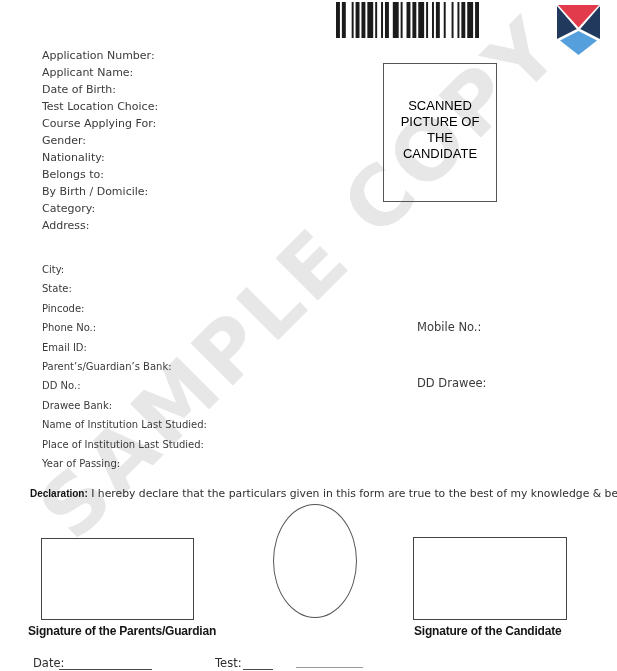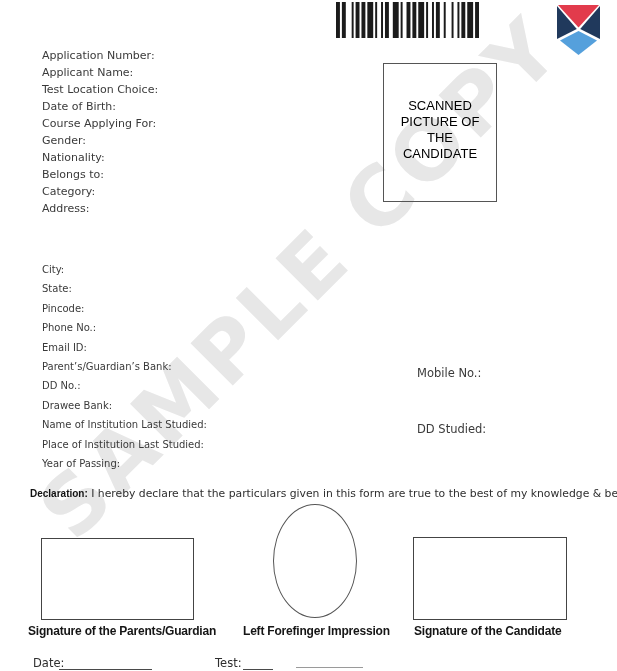--- a/index.html
+++ b/index.html
@@ -47,21 +47,21 @@
     font-size: 13px;
     line-height: 16px;
     color: #000;
     text-align: center;
   }
   
   .fields-block1 { position: absolute; left: 42px; top: 47px; font-size: 11px; }
   .fields-block1 .field-row { height: 17px; line-height: 17px; }
   .fields-block2 { position: absolute; left: 42px; top: 260px; font-size: 10px; }
   .fields-block2 .field-row { height: 19.4px; line-height: 19.4px; }
-  .right-label { position: absolute; left: 417px; font-size: 11.5px; margin-top: 46px; }
+  .right-label { position: absolute; left: 417px; font-size: 11.5px; }
   .right-label.mobile { top: 320px; }
   .right-label.dd { top: 376px; }
   
   .declaration {
     position: absolute; left: 30px; top: 487px;
     width: 565px; font-size: 10.8px; color: #2e2e2e;
     white-space: nowrap;
   }
   .declaration b { color: #111; font-family: Liberation Sans, sans-serif; font-size: 10px; }
   
@@ -134,58 +134,58 @@
       <polygon id="logo-bottom" points="22.5,27 4,36.5 22.5,51 41,36.5" fill="#55a0dc"></polygon>
     </svg>
 
     <div class="photo-box">
       <span class="photo-text">SCANNED PICTURE OF THE CANDIDATE</span>
     </div>
 
     <div class="fields-block1">
         <div class="field-row">Application Number:</div>
         <div class="field-row">Applicant Name:</div>
+        <div class="field-row">Date of Birth:</div>
         <div class="field-row">Test Location Choice:</div>
-        <div class="field-row">Date of Birth:</div>
         <div class="field-row">Course Applying For:</div>
         <div class="field-row">Gender:</div>
         <div class="field-row">Nationality:</div>
         <div class="field-row">Belongs to:</div>
+        <div class="field-row">By Birth / Domicile:</div>
         <div class="field-row">Category:</div>
         <div class="field-row">Address:</div>
       </div>
 
     <div class="fields-block2">
         <div class="field-row">City:</div>
         <div class="field-row">State:</div>
         <div class="field-row">Pincode:</div>
         <div class="field-row">Phone No.:</div>
         <div class="field-row">Email ID:</div>
         <div class="field-row">Parent’s/Guardian’s Bank:</div>
         <div class="field-row">DD No.:</div>
         <div class="field-row">Drawee Bank:</div>
         <div class="field-row">Name of Institution Last Studied:</div>
         <div class="field-row">Place of Institution Last Studied:</div>
         <div class="field-row">Year of Passing:</div>
       </div>
 
     <div class="right-label mobile">Mobile No.:</div>
-    <div class="right-label dd">DD Studied:</div>
+    <div class="right-label dd">DD Drawee:</div>
 
     <div class="declaration">
       <b>Declaration:</b>
       <span>I hereby declare that the particulars given in this form are true to the best of my knowledge &amp; belief.</span>
     </div>
 
     <div class="sig-box parents"></div>
     <div class="finger-ellipse"></div>
     <div class="sig-box candidate"></div>
 
     <div class="sig-label parents">Signature of the Parents/Guardian</div>
-    <div class="sig-label finger">Left Forefinger Impression</div>
     <div class="sig-label candidate">Signature of the Candidate</div>
 
     <div class="footer-label date">Date:</div>
     <div class="blank-line date-line"></div>
     <div class="footer-label place">Test:</div>
     <div class="blank-line place-line"></div>
     <div class="blank-line extra-line"></div>
 
   </div>
 </div>

